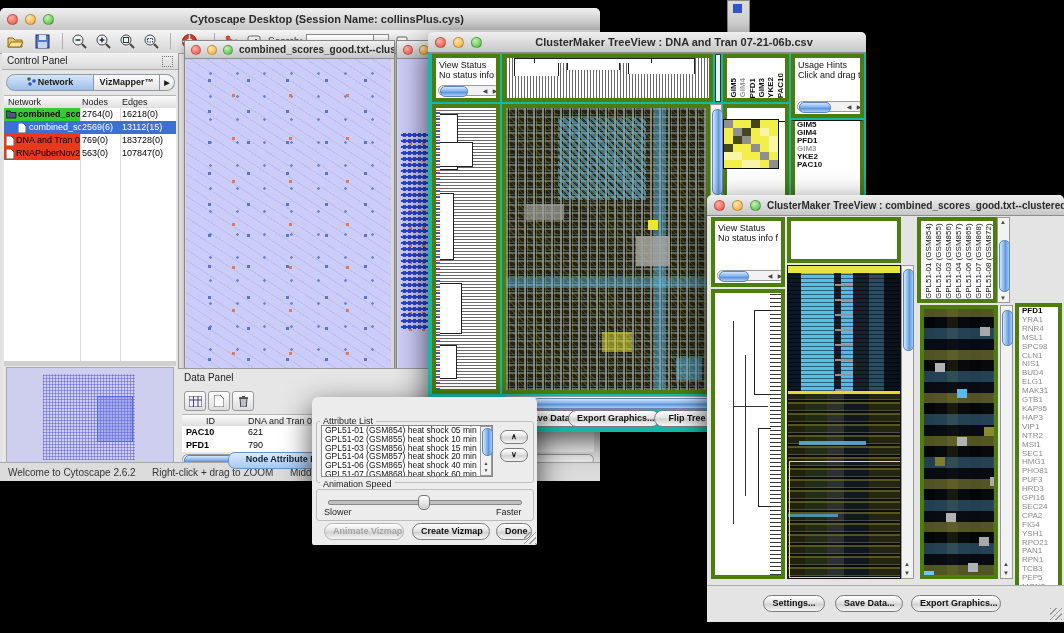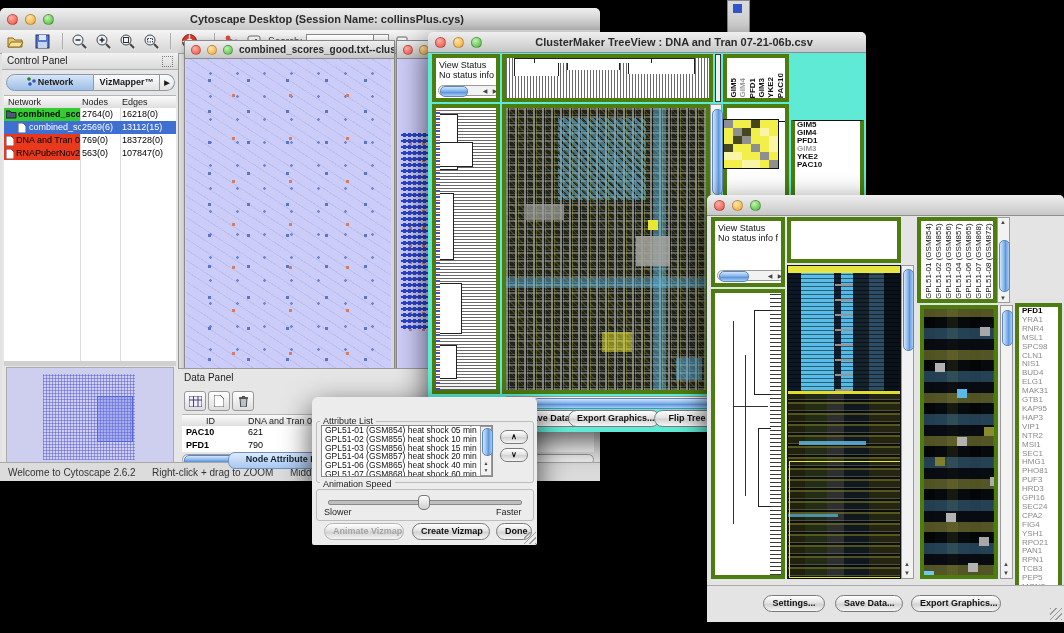--- a/index.html
+++ b/index.html
@@ -341,21 +341,21 @@
     <span>Node Attribute Browser</span>
   </div>
 
   <div class="p" style="left:0;top:454px;width:600px;height:18px;background:#dcdcdc;border-top:1px solid #a8a8a8">
     <span class="p" style="left:8px;top:4px;font-size:10px;color:#333">Welcome to Cytoscape 2.6.2</span>
     <span class="p" style="left:152px;top:4px;font-size:10px;color:#333">Right-click + drag  to  ZOOM</span>
     <span class="p" style="left:290px;top:4px;font-size:10px;color:#333">Middle-</span>
   </div>
 </div>
 
-<div class="win" style="left:428px;top:32px;width:438px;height:400px;background:#5eead4;z-index:2">
+<div class="win" style="left:428px;top:32px;width:438px;height:400px;background:#14b8a6;z-index:2">
   <div class="tbar" style="height:20px">
     <span class="tl r"></span>
     <span class="tl y"></span>
     <span class="tl g"></span>
     <span class="ttl">ClusterMaker TreeView : DNA and Tran 07-21-06b.csv</span>
   </div>
 
   <div class="panel" style="left:4px;top:22px;width:68px;height:48px">
     <div class="ptxt" style="padding-bottom:0">View Status</div>
     <div class="ptxt" style="padding-top:0">No status info f</div>
@@ -375,20 +375,29 @@
   <div class="panel tv1cols" style="left:295px;top:22px;width:66px;height:48px">
     <div class="vlabels">
         <span class="vlabel">GIM5</span>
         <span class="vlabel">GIM4</span>
         <span class="vlabel">PFD1</span>
         <span class="vlabel">GIM3</span>
         <span class="vlabel">YKE2</span>
         <span class="vlabel">PAC10</span>
       </div>
   </div>
+  <div class="panel" style="left:363px;top:22px;width:73px;height:64px">
+    <div class="ptxt" style="padding-bottom:0">Usage Hints</div>
+    <div class="ptxt" style="padding-top:0">Click and drag tc</div>
+    <div class="track" style="left:2px;bottom:2px;width:67px;height:11px;border-radius:6px">
+      <span class="thh" style="left:1px;top:0;width:30px"></span>
+      <span class="sarr" style="right:9px;top:2px">◀</span>
+      <span class="sarr" style="right:-1px;top:2px">▶</span>
+    </div>
+  </div>
 
   <div class="panel rdendro" style="left:4px;top:72px;width:68px;height:290px">
     <div class="p" style="left:0;top:0;width:4px;height:100%;background:repeating-linear-gradient(0deg,#3a55c8 0 2px,#fff 2px 3px,#cc4433 3px 4px,#fff 4px 6px)"></div>
     <div class="bracket" style="left:4px;top:2%;width:30%;height:20%;border-right:1px solid #222;border-left:none"></div>
     <div class="bracket" style="left:4px;top:30%;width:24%;height:24%;border-right:1px solid #222;border-left:none"></div>
     <div class="bracket" style="left:4px;top:62%;width:36%;height:18%;border-right:1px solid #222;border-left:none"></div>
     <div class="bracket" style="left:4px;top:12%;width:55%;height:9%;border-right:1px solid #222;border-left:none"></div>
     <div class="bracket" style="left:4px;top:84%;width:28%;height:12%;border-right:1px solid #222;border-left:none"></div>
   </div>
   <div class="panel hm1" style="left:74px;top:72px;width:208px;height:290px">
@@ -474,20 +483,21 @@
   <div class="abtn" style="left:226px;top:378px;width:96px">
     <span>Flip Tree Nodes</span>
   </div>
 </div>
 
 <div class="win" style="left:707px;top:195px;width:357px;height:426px;background:#e4e4e4;z-index:3">
   <div class="tbar" style="height:20px">
     <span class="tl r"></span>
     <span class="tl y"></span>
     <span class="tl g"></span>
+    <span class="ttl sm">ClusterMaker TreeView : combined_scores_good.txt--clustered</span>
   </div>
 
   <div class="panel" style="left:4px;top:22px;width:74px;height:70px">
     <div class="ptxt" style="padding-bottom:0">View Status</div>
     <div class="ptxt" style="padding-top:0">No status info f</div>
     <div class="track" style="left:2px;bottom:2px;width:68px;height:11px;border-radius:6px">
       <span class="thh" style="left:1px;top:0;width:28px"></span>
       <span class="sarr" style="right:9px;top:2px">◀</span>
       <span class="sarr" style="right:-1px;top:2px">▶</span>
     </div>

